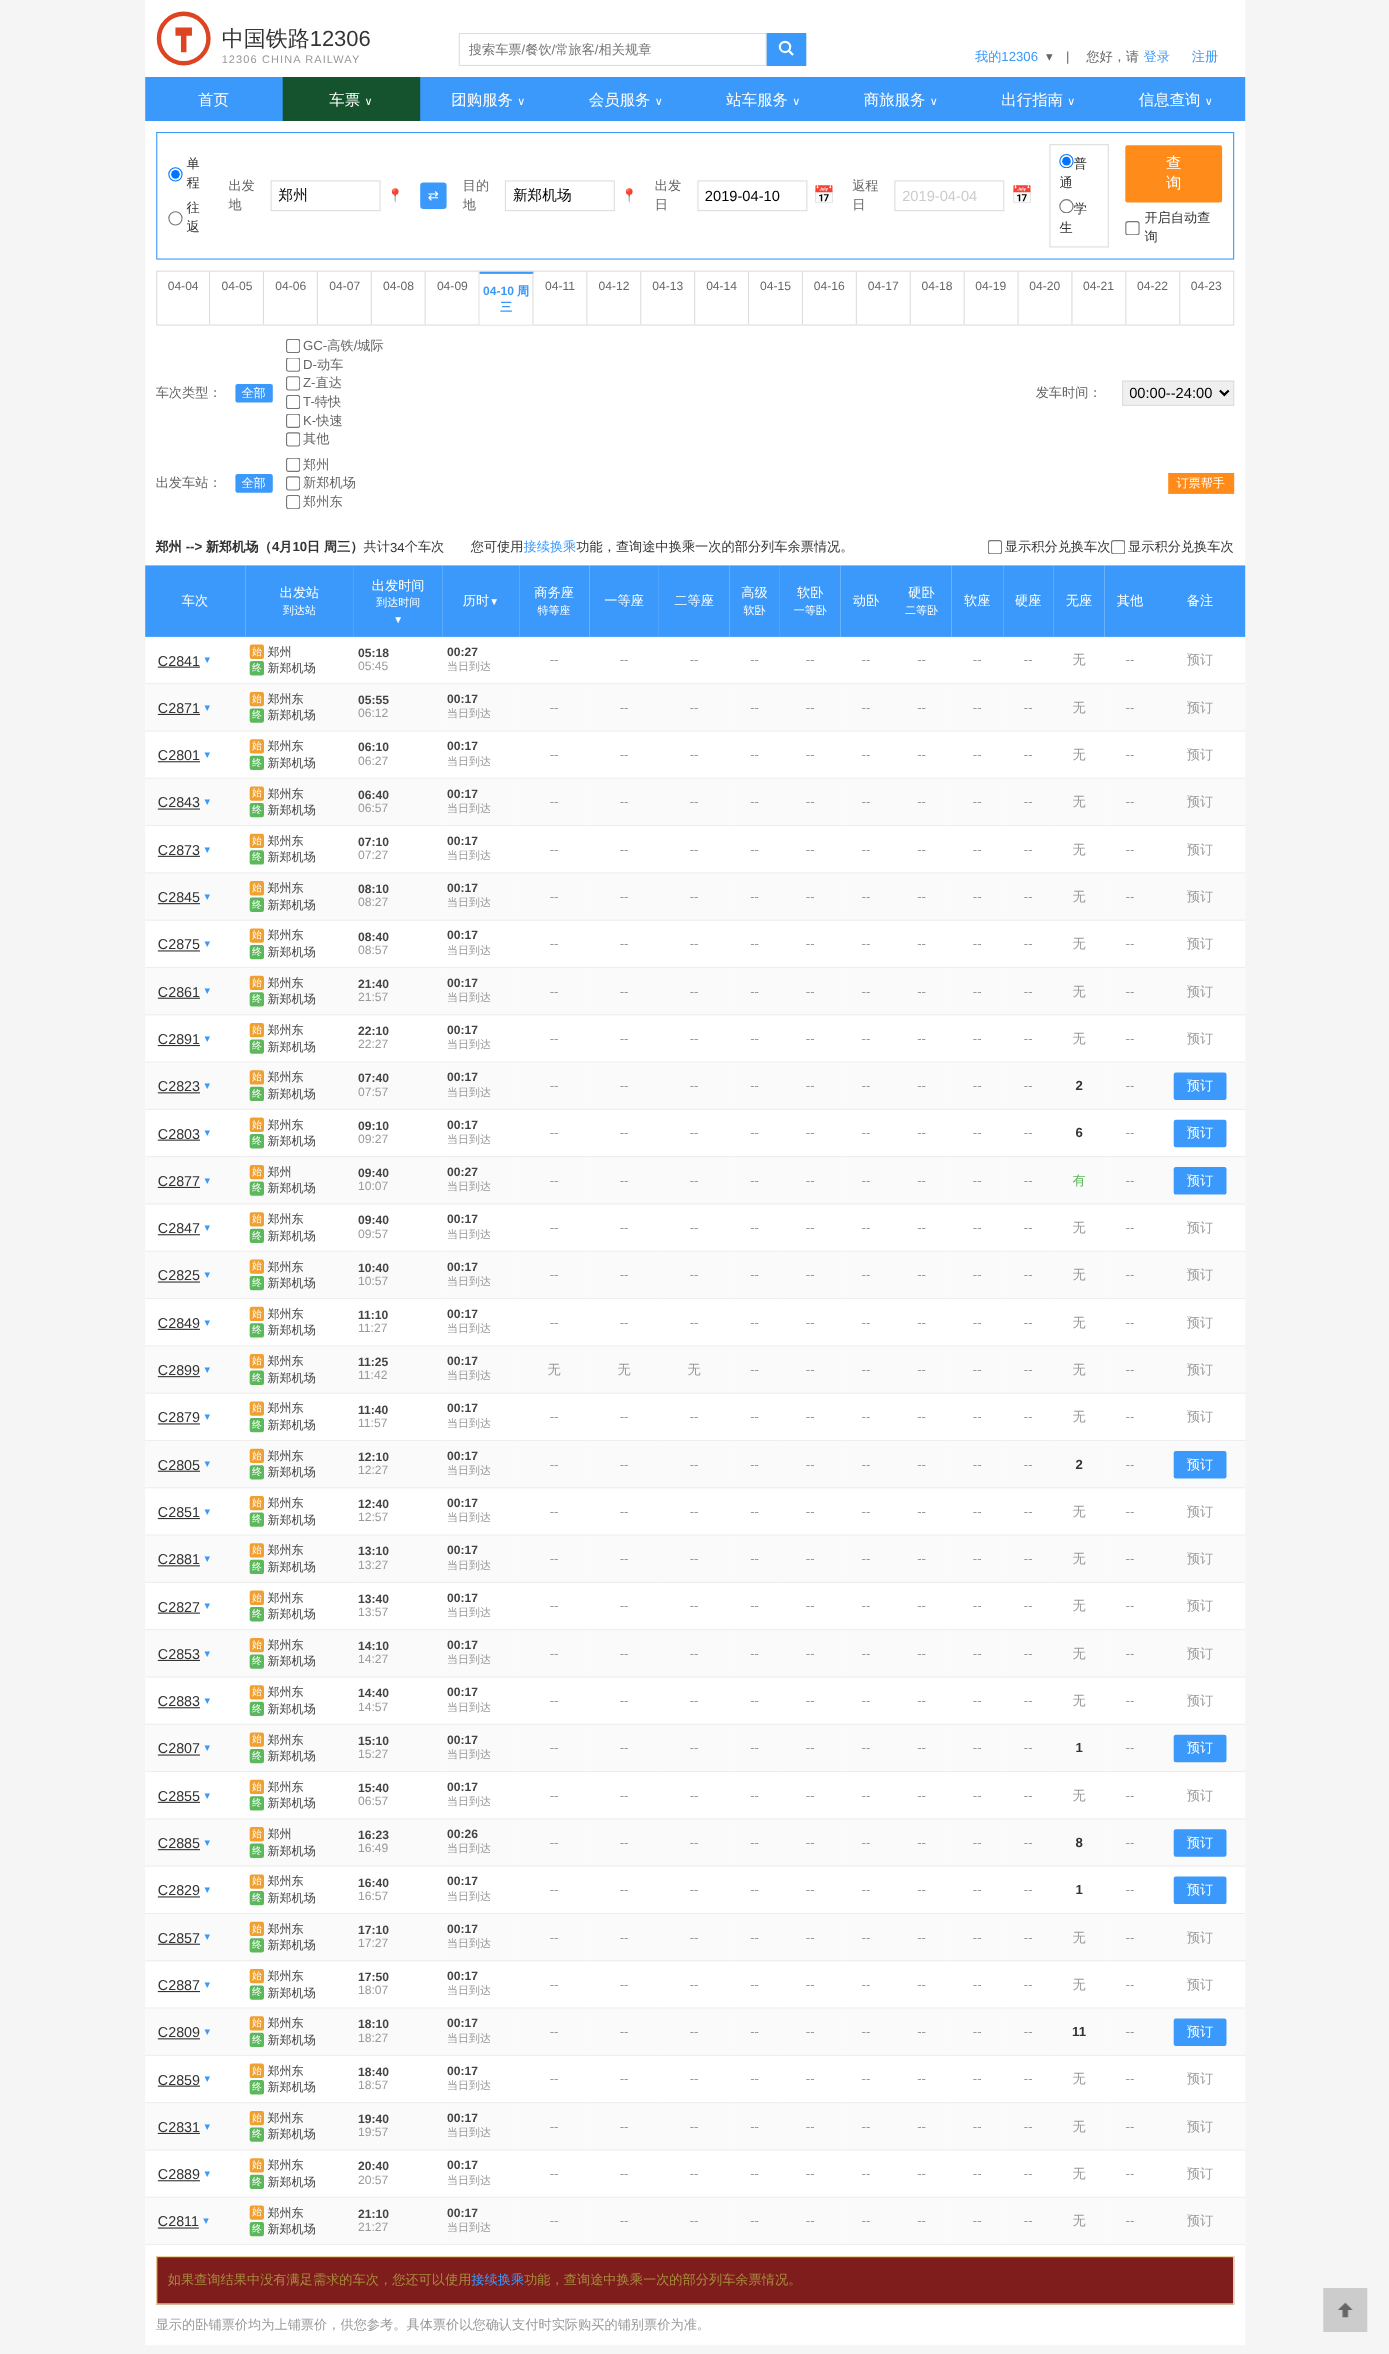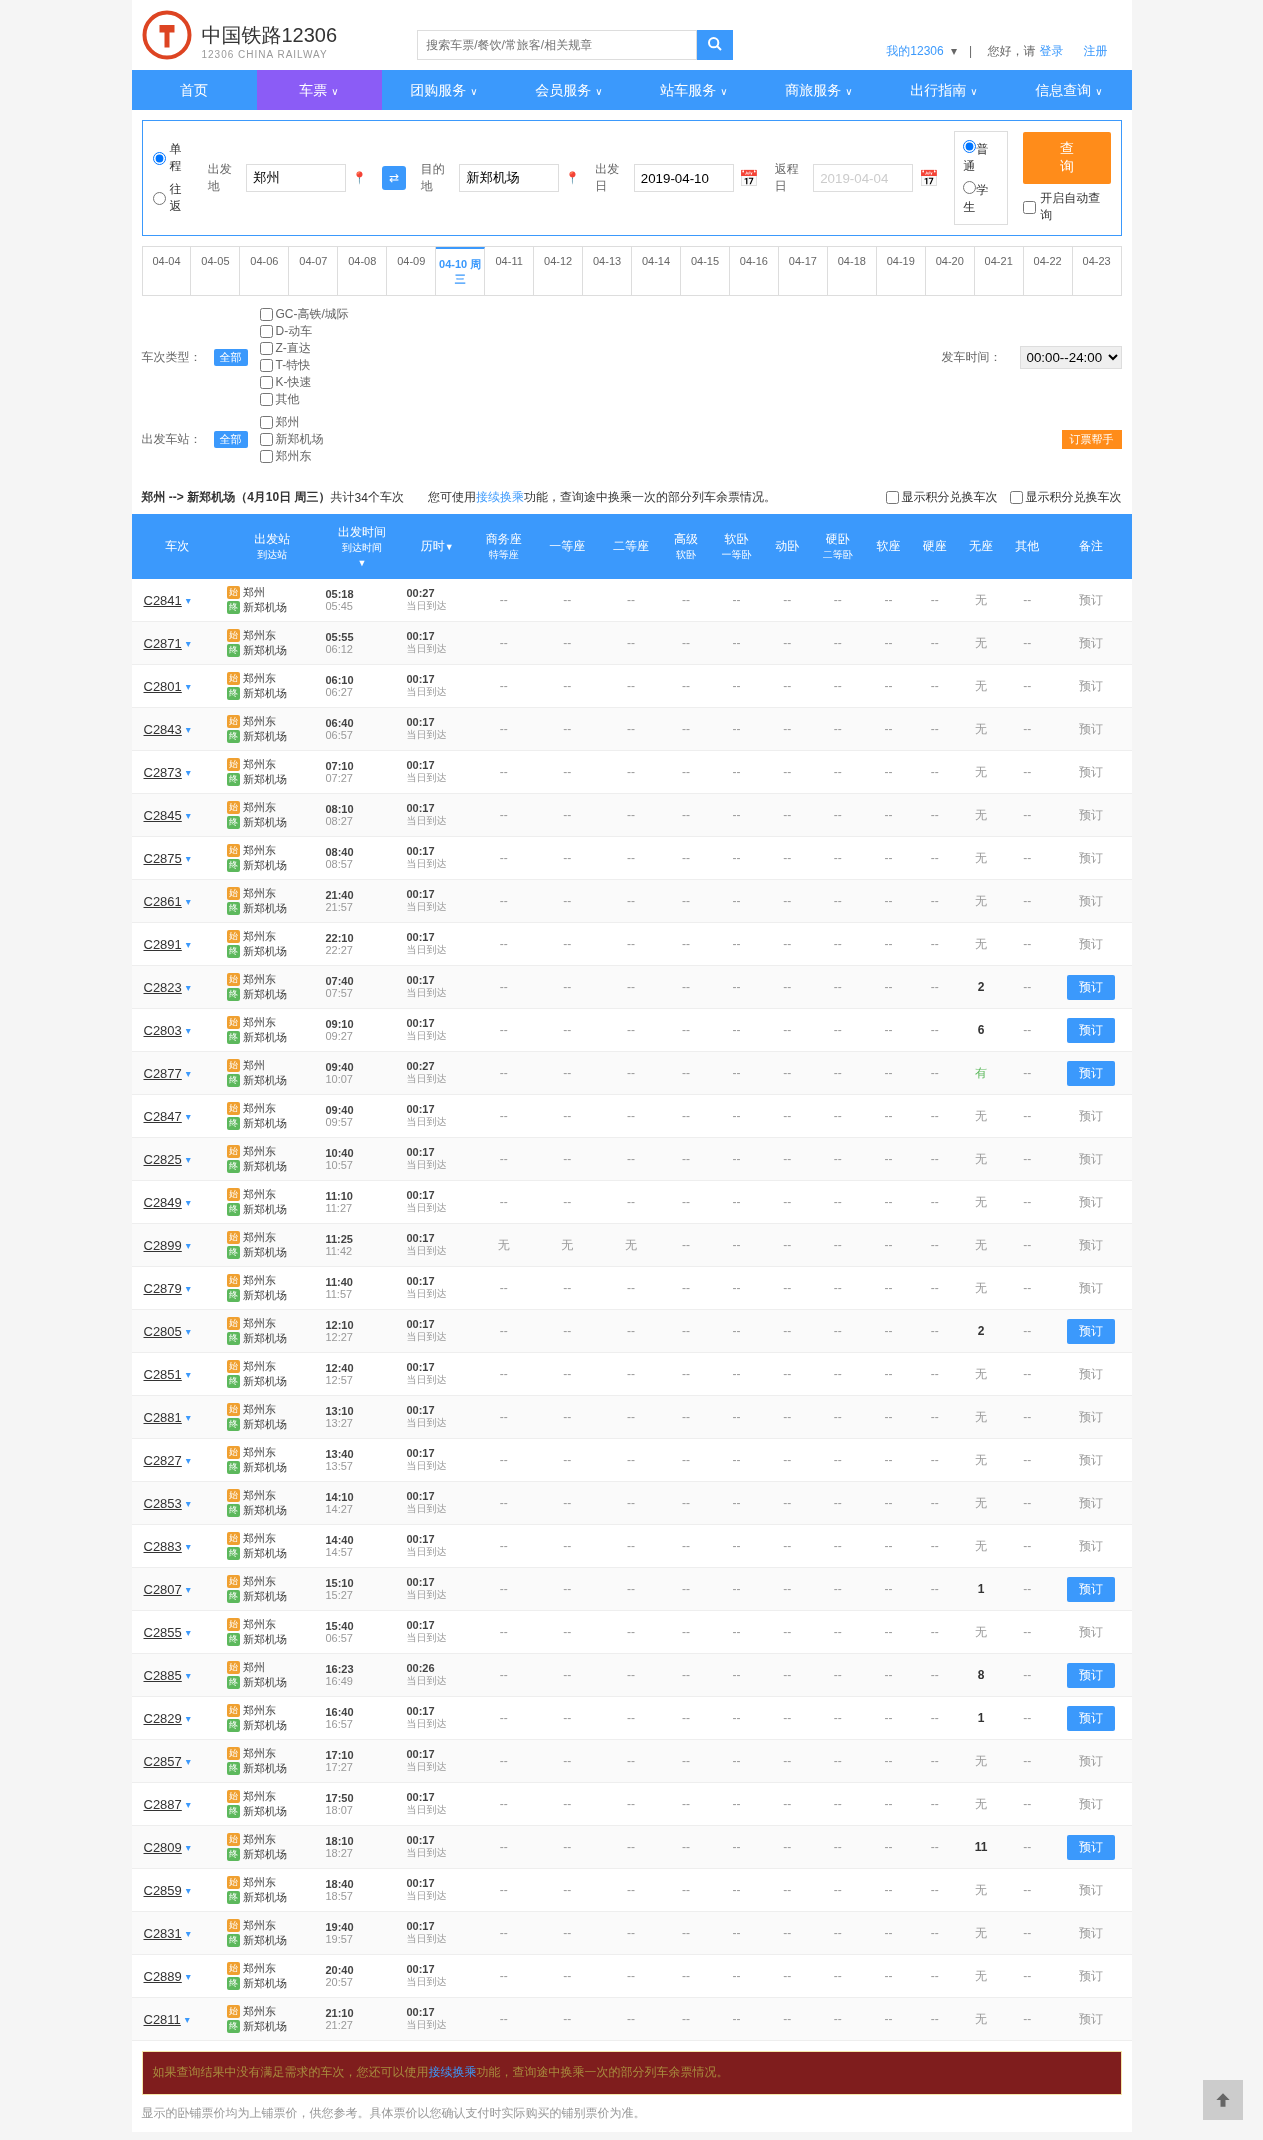--- a/index.html
+++ b/index.html
@@ -10,21 +10,21 @@
 .logo svg{width:100%;height:100%}
 .brand h1{font-size:20px;color:#333;font-weight:normal}
 .brand p{font-size:10px;color:#999;letter-spacing:1px}
 .search{margin-left:80px;display:flex}
 .search input{width:280px;height:30px;border:1px solid #ddd;padding:0 8px;font-size:12px}
 .search button{width:36px;height:30px;background:#3b99fc;border:none;color:#fff;cursor:pointer}
 .user-area{margin-left:auto;margin-right:20px;font-size:12px;color:#666}
 .user-area a{color:#3b99fc;text-decoration:none;margin:0 4px}
 .nav{background:#3b99fc;display:flex;height:40px}
 .nav-item{flex:1;text-align:center;line-height:40px;color:#fff;font-size:14px;cursor:pointer;position:relative}
-.nav-item.active{background:#8b5cf6}
+.nav-item.active{background:#14532d}
 .nav-item .arrow{font-size:10px;margin-left:4px}
 .search-panel{border:1px solid #3b99fc;margin:10px;padding:10px;display:flex;align-items:center;gap:15px}
 .trip-type{display:flex;flex-direction:column;gap:6px}
 .trip-type label{display:flex;align-items:center;gap:4px}
 .field{display:flex;align-items:center;gap:6px}
 .field label{color:#666}
 .field input{border:1px solid #ddd;height:28px;padding:0 6px;width:100px}
 .swap-icon{width:24px;height:24px;background:#3b99fc;border-radius:3px;display:flex;align-items:center;justify-content:center;color:#fff}
 .cal-icon{color:#bbb;font-size:16px}
 .pass-type{margin-left:auto;border:1px solid #ddd;padding:8px;display:flex;flex-direction:column;gap:6px}
@@ -37,21 +37,21 @@
 .filters{padding:10px;font-size:12px;color:#666}
 .filter-row{display:flex;align-items:center;gap:12px;margin-bottom:6px}
 .filter-row .tag{background:#3b99fc;color:#fff;padding:1px 6px;border-radius:2px;font-size:11px}
 .filter-row label{display:flex;align-items:center;gap:3px}
 .depart-time{margin-left:auto;display:flex;align-items:center;gap:18px}
 .depart-time select{border:1px solid #ddd;padding:2px}
 .helper-btn{margin-left:auto;background:#ff8c1a;color:#fff;padding:2px 8px;font-size:11px;cursor:pointer;border:none}
 .route-info{padding:8px 10px;font-size:12px;color:#333;display:flex;align-items:center}
 .route-info b{font-weight:bold}
 .route-info .link{color:#3b99fc}
-.route-info .opts{margin-left:auto;display:flex;gap:12px}
+.route-info .opts{margin-left:auto;display:flex;}
 .route-info .opts label{display:flex;align-items:center;gap:3px}
 .table{width:100%;border-collapse:collapse}
 .thead{background:#3b99fc;color:#fff}
 .thead th{padding:10px 4px;font-size:12px;font-weight:normal;text-align:center}
 .thead .sub{font-size:10px;display:block}
 .thead .sort{font-size:9px}
 tbody tr{border-bottom:1px solid #eee}
 tbody tr:nth-child(even){background:#fafafa}
 tbody td{padding:6px 4px;text-align:center;font-size:12px;color:#999}
 .train-no{color:#333;font-weight:normal;text-decoration:underline;cursor:pointer;font-size:13px}

